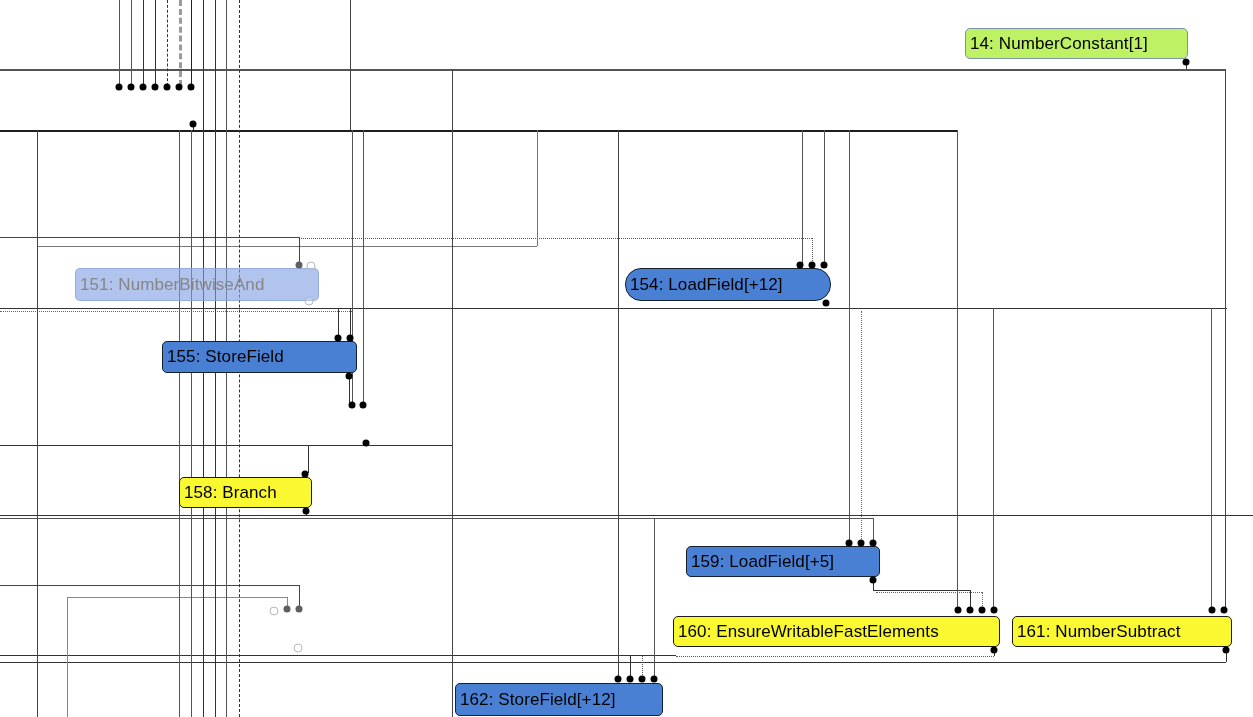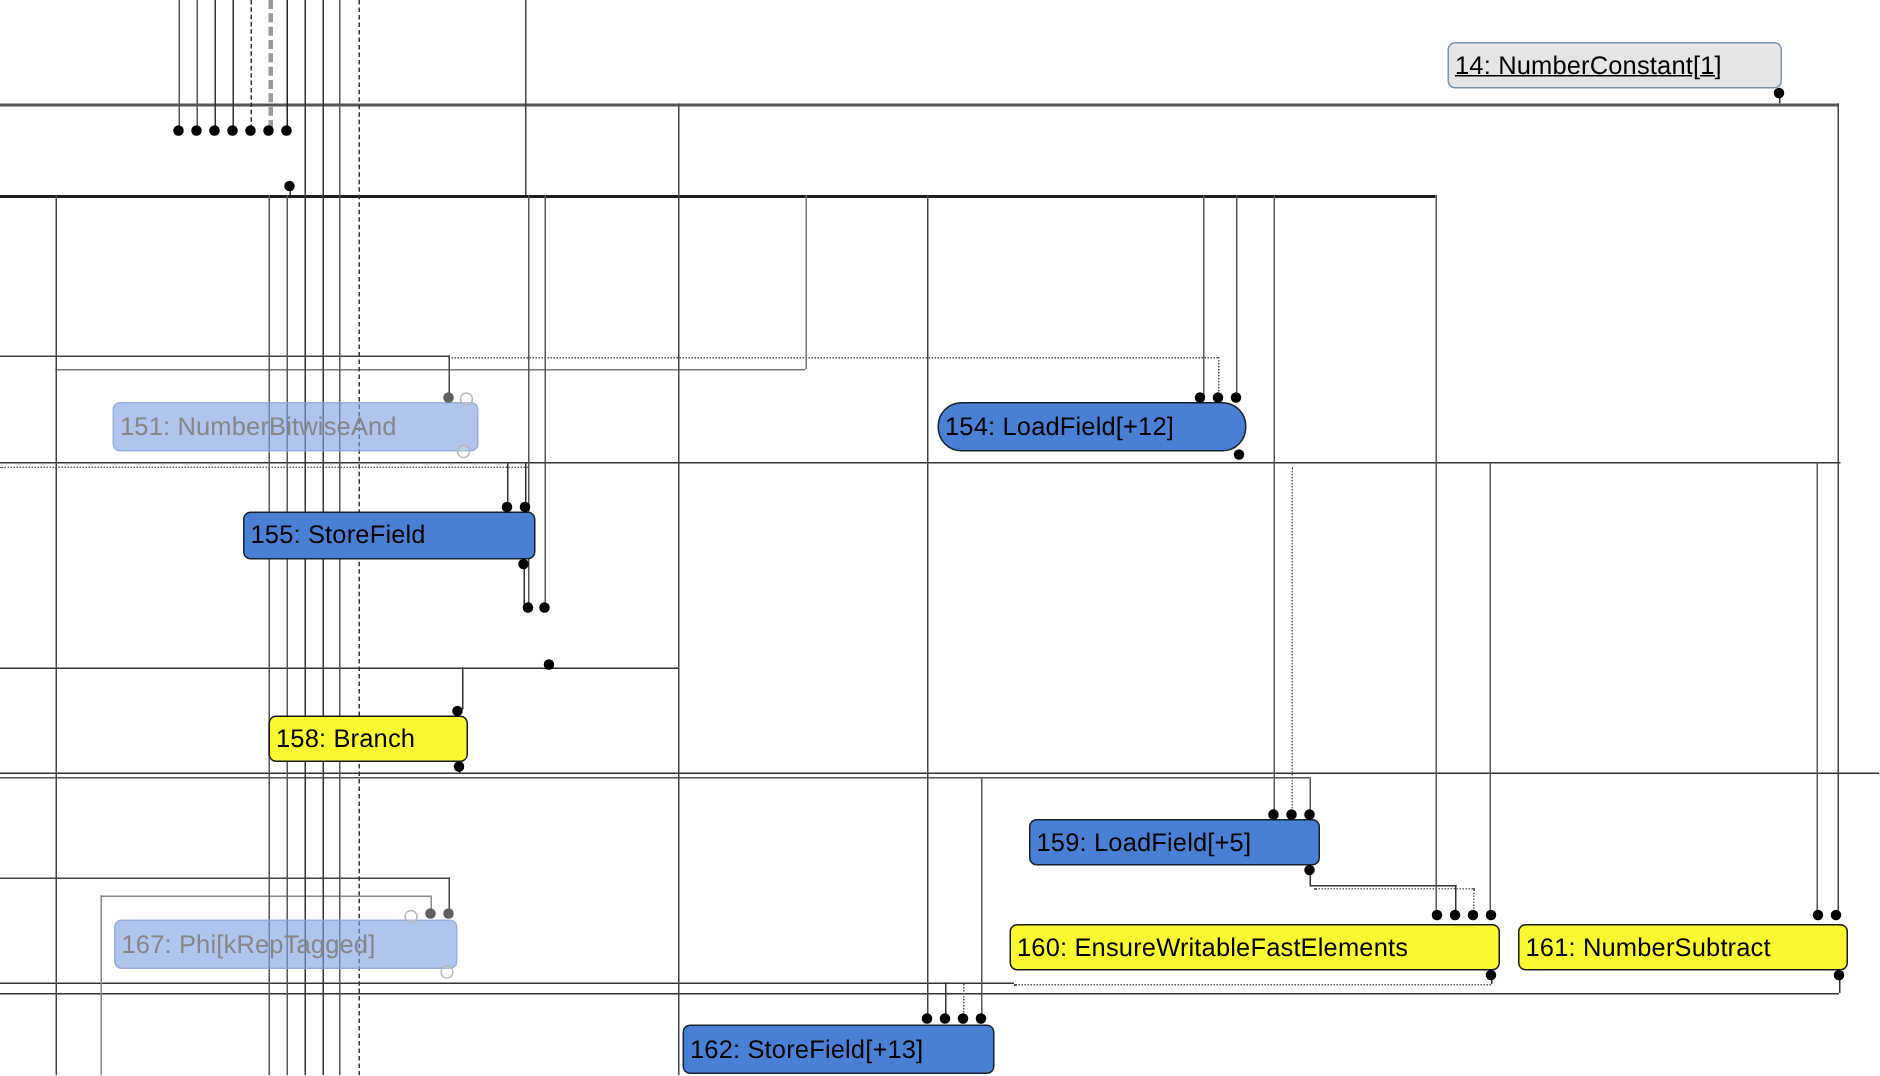--- a/index.html
+++ b/index.html
@@ -5,21 +5,21 @@
   html,body{margin:0;padding:0;background:#fff;}
   #stage{position:relative;overflow:hidden;background:#fff;
          font-family:"Liberation Sans","DejaVu Sans",sans-serif;}
   .edge{position:absolute;pointer-events:none;}
   .node{position:absolute;box-sizing:border-box;border-radius:5px;
         font-size:17px;color:#000;white-space:nowrap;padding:0 3px 0 4px;
         display:flex;align-items:center;z-index:5;letter-spacing:0.1px;}
   .node.yellow{background:#f9f831;border:1.6px solid #1a1a1a;}
   .node.gold{background:#e7b41e;border:1.6px solid #1a1a1a;}
   .node.blue{background:#4a80d4;border:1.6px solid #16222e;}
-  .node.lightblue{background:#e5e5e5;border:1.4px solid #7d93ad;text-decoration:underline;}
+  .node.lightblue{background:#bef264;border:1.4px solid #7d93ad;}
   .node.faded{background:rgba(128,160,226,0.62);border:1.4px solid rgba(140,165,215,0.7);
               color:#868686;z-index:6;}
   .dot{position:absolute;border-radius:50%;z-index:8;transform:translate(-50%,-50%);}
   .dot.filled{width:7px;height:7px;background:#000;}
   .dot.gray{width:7px;height:7px;background:#5f5f5f;}
   .dot.hollow{width:7px;height:7px;background:rgba(255,255,255,0.2);
               border:1.4px solid #b7b7b7;}
 </style>
 </head>
 <body>
@@ -93,22 +93,21 @@
     <div class="edge" style="left: 1226px; top: 649px; height: 13px; border-left: 1.3px solid rgb(51, 51, 51);"></div>
     <div class="edge" style="left: 873px; top: 579px; height: 11px; border-left: 1.3px solid rgb(51, 51, 51);"></div>
     <div class="node lightblue" style="left: 965px; top: 28px; width: 223px; height: 31px;">14: NumberConstant[1]</div>
     <div class="node faded" style="left: 75px; top: 268px; width: 244px; height: 33px;">151: NumberBitwiseAnd</div>
     <div class="node blue" style="left: 625px; top: 268px; width: 206px; height: 33px; border-radius: 16px;">154: LoadField[+12]</div>
     <div class="node blue" style="left: 162px; top: 341px; width: 195px; height: 32px;">155: StoreField</div>
     <div class="node yellow" style="left: 179px; top: 477px; width: 133px; height: 31px;">158: Branch</div>
     <div class="node blue" style="left: 686px; top: 546px; width: 194px; height: 31px;">159: LoadField[+5]</div>
     <div class="node yellow" style="left: 673px; top: 616px; width: 327px; height: 31px;">160: EnsureWritableFastElements</div>
     <div class="node yellow" style="left: 1012px; top: 616px; width: 220px; height: 31px;">161: NumberSubtract</div>
-    <div class="node faded" style="left: 76px; top: 613px; width: 229px; height: 33px;">167: Phi[kRepTagged]</div>
-    <div class="node blue" style="left: 455px; top: 683px; width: 208px; height: 33px;">162: StoreField[+13]</div>
+    <div class="node blue" style="left: 455px; top: 683px; width: 208px; height: 33px;">162: StoreField[+12]</div>
     <div class="dot filled" style="left: 119px; top: 87px;"></div>
     <div class="dot filled" style="left: 131px; top: 87px;"></div>
     <div class="dot filled" style="left: 143px; top: 87px;"></div>
     <div class="dot filled" style="left: 155px; top: 87px;"></div>
     <div class="dot filled" style="left: 167px; top: 87px;"></div>
     <div class="dot filled" style="left: 179px; top: 87px;"></div>
     <div class="dot filled" style="left: 191px; top: 87px;"></div>
     <div class="dot filled" style="left: 193px; top: 124px;"></div>
     <div class="dot filled" style="left: 1186px; top: 62px;"></div>
     <div class="dot filled" style="left: 800px; top: 265px;"></div>

